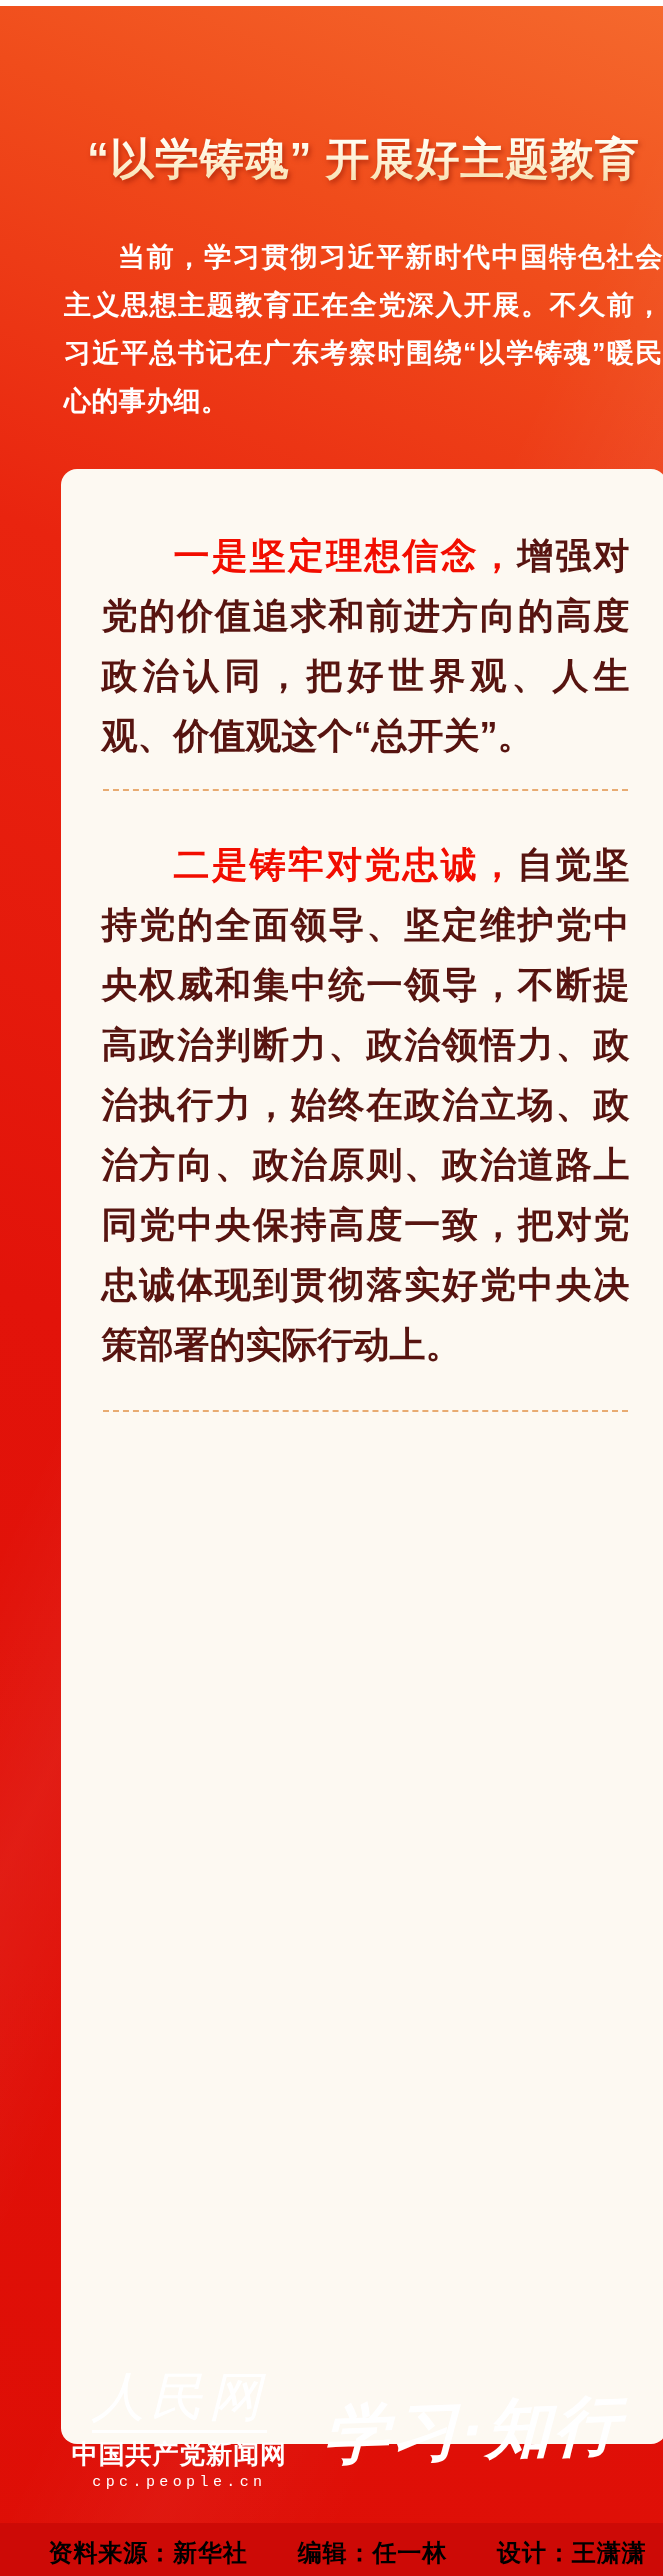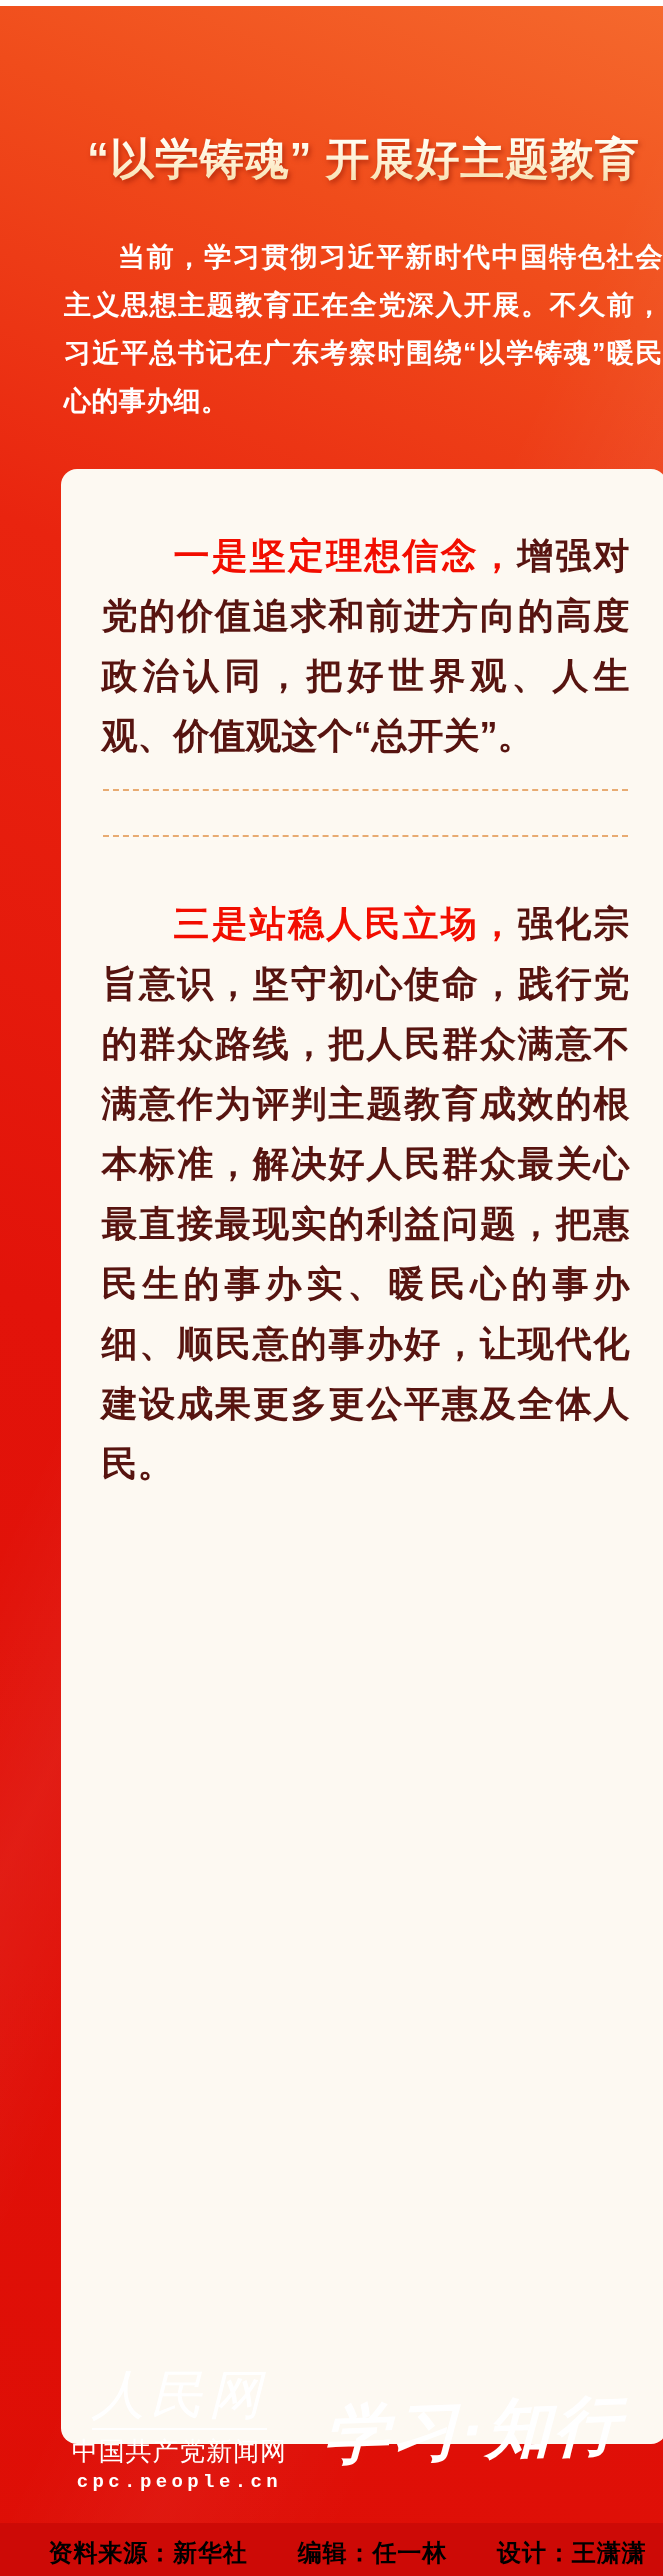--- a/index.html
+++ b/index.html
@@ -92,27 +92,27 @@
   }
   .logo-block{text-align:center;}
   .logo-script{
     font-size:53px;
     font-weight:normal;
     font-style:italic;
     line-height:1.05;
     letter-spacing:5.3px;
   }
   .logo-rule{width:175px;height:2.7px;background:#ffffff;margin:5.3px auto 7px auto;}
-  .logo-sub{font-size:26px;font-weight:normal;letter-spacing:0.9px;line-height:1.1;}
+  .logo-sub{font-size:26px;font-weight:bold;letter-spacing:0.9px;line-height:1.1;}
   .logo-url{
-    font-size:19px;
+    font-size:15px;
     letter-spacing:4.4px;
     margin-top:5.3px;
     font-family:"Liberation Mono","DejaVu Sans Mono",monospace;
-    font-weight:bold;
+    font-weight:normal;
   }
   .brand-script{
     font-size:65px;
     font-weight:bold;
     font-style:italic;
     letter-spacing:3.5px;
     transform:skewX(-3deg) rotate(-2deg);
   }
   
   .credits{
@@ -141,24 +141,24 @@
   <section class="intro">
     <p class="intro-para">当前，学习贯彻习近平新时代中国特色社会主义思想主题教育正在全党深入开展。不久前，习近平总书记在广东考察时围绕“以学铸魂”暖民心的事办细。</p>
   </section>
 
   <section class="card">
 
     <p class="item"><span class="lead">一是坚定理想信念，</span><span>增强对党的价值追求和前进方向的高度政治认同，把好世界观、人生观、价值观这个“总开关”。</span></p>
 
     <div class="divider"></div>
 
+    <p class="item"><span class="lead">二是铸牢对党忠诚，</span><span>自觉坚持党的全面领导、坚定维护党中央权威和集中统一领导，不断提高政治判断力、政治领悟力、政治执行力，始终在政治立场、政治方向、政治原则、政治道路上同党中央保持高度一致，把对党忠诚体现到贯彻落实好党中央决策部署的实际行动上。</span></p>
 
     <div class="divider second"></div>
 
-    <p class="item"><span class="lead">三是站稳人民立场，</span><span>强化宗旨意识，坚守初心使命，践行党的群众路线，把人民群众满意不满意作为评判主题教育成效的根本标准，解决好人民群众最关心最直接最现实的利益问题，把惠民生的事办实、暖民心的事办细、顺民意的事办好，让现代化建设成果更多更公平惠及全体人民。</span></p>
 
   </section>
 
   <footer class="footer">
     <div class="logo-block">
       <div class="logo-script">人民网</div>
       <div class="logo-rule"></div>
       <div class="logo-sub">中国共产党新闻网</div>
       <div class="logo-url">cpc.people.cn</div>
     </div>

